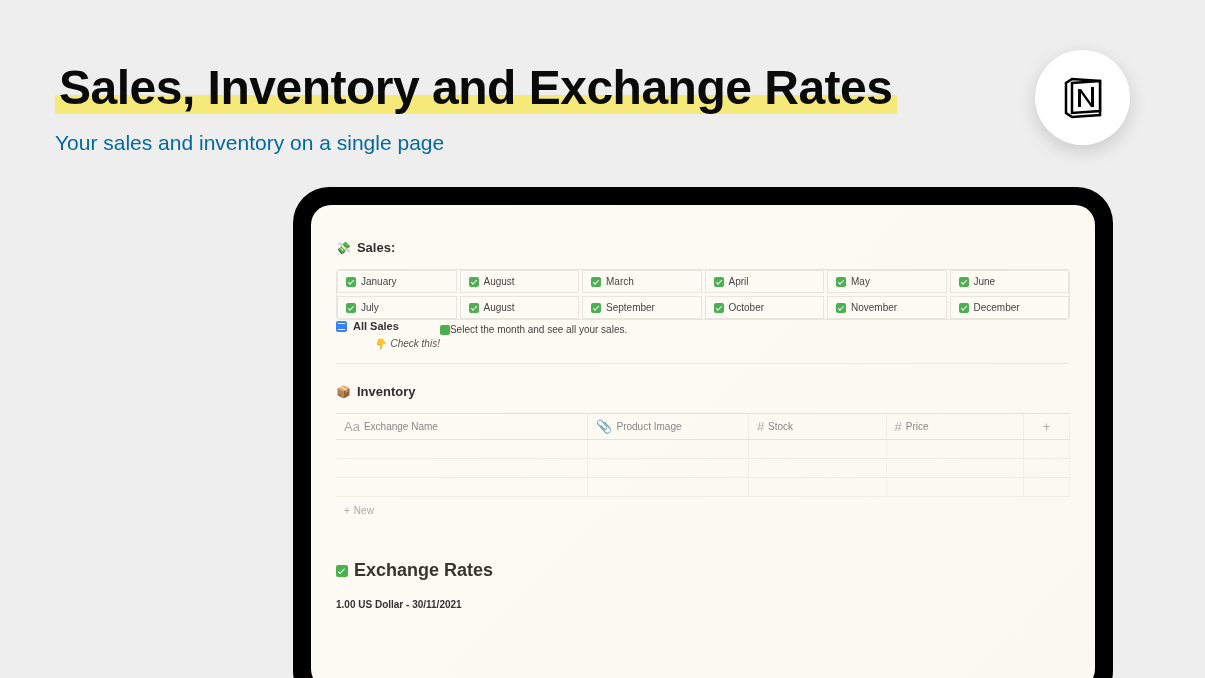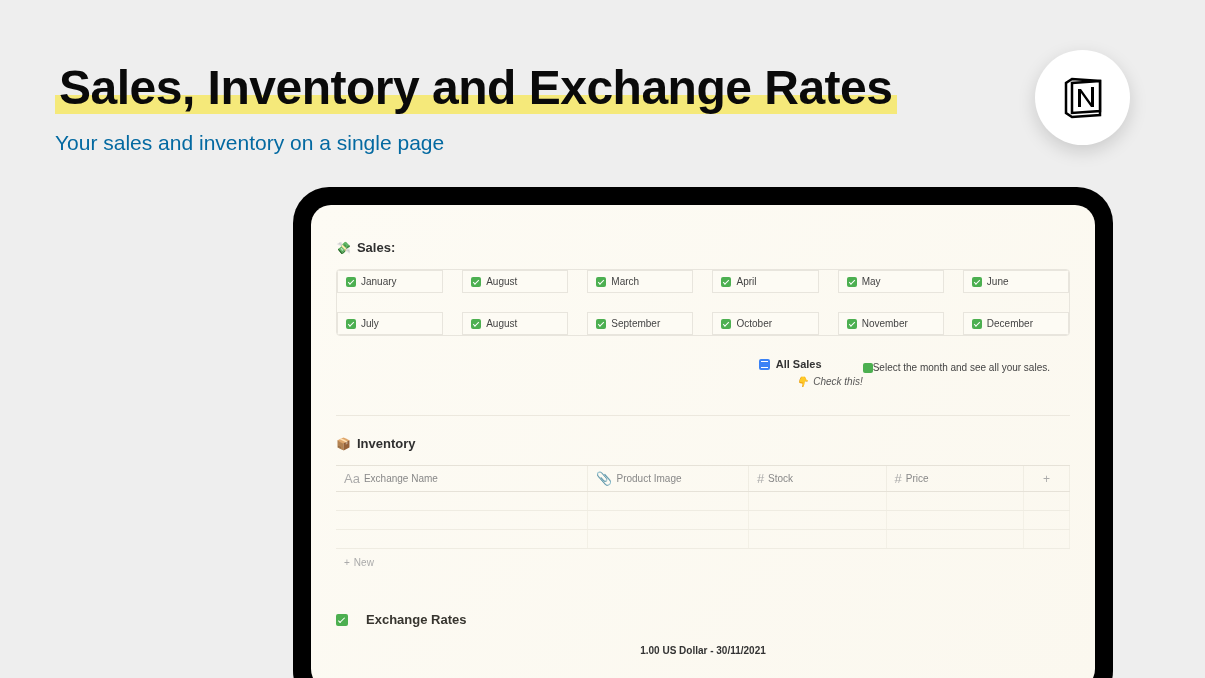--- a/index.html
+++ b/index.html
@@ -69,25 +69,24 @@
     gap: 6px;
     font-weight: 700;
     font-size: 13px;
     color: #2f2f2f;
     margin-bottom: 14px;
   }
   .emoji { font-size: 12px; }
   .month-grid {
     display: grid;
     grid-template-columns: repeat(6, 1fr);
-    gap: 19px;
+    gap: 3px;
     border: 1px solid #e8e5dd;
     border-radius: 4px;
     overflow: hidden;
-    margin-bottom: 22px;
   }
   .month-cell {
     background: #fdfbf4;
     border: 1px solid #e8e5dd;
     padding: 5px 8px;
     display: flex;
     align-items: center;
     gap: 5px;
     font-size: 10px;
     color: #444;
@@ -105,24 +104,24 @@
     content: "";
     position: absolute;
     left: 2px; top: 3px;
     width: 5px; height: 2px;
     border-left: 1px solid #fff;
     border-bottom: 1px solid #fff;
     transform: rotate(-45deg);
   }
   .all-sales-row {
     display: flex;
-    justify-content: flex-end;
+    justify-content: flex-start;
     align-items: flex-start;
     margin-bottom: 20px;
-    padding-bottom: 28px;
+    padding-bottom: 14px;
     border-bottom: 1px solid #ece8de;
   }
   .all-sales-left { font-size: 11px; }
   .all-sales-title {
     display: flex;
     align-items: center;
     gap: 6px;
     font-weight: 600;
     color: #333;
     cursor: pointer;
@@ -191,38 +190,37 @@
     font-size: 10px;
     cursor: pointer;
     display: flex;
     align-items: center;
     gap: 4px;
   }
   .exchange-section { margin-top: 36px; }
   .ex-title {
     display: flex;
     align-items: center;
-    gap: 18px;
+    gap: 6px;
     font-weight: 700;
-    font-size: 13px;
+    font-size: 18px;
     margin-bottom: 18px;
   }
   .ex-check {
     width: 12px; height: 12px; background: #4caf50; border-radius: 2px; position: relative;
   }
   .ex-check::after{
     content:"";position:absolute;left:2px;top:4px;width:6px;height:2px;
     border-left:1.5px solid #fff;border-bottom:1.5px solid #fff;transform:rotate(-45deg);
   }
   .ex-subtitle {
     font-size: 10px;
     font-weight: 600;
     color: #333;
     margin-bottom: 10px;
-    text-align: center;
   }
   .currency-row {
     display: grid;
     grid-template-columns: repeat(4, 1fr);
     max-width: 420px;
     background: #f6f3e9;
     border: 1px solid #e8e4d9;
   }
   .currency-cell {
     padding: 5px 8px;

